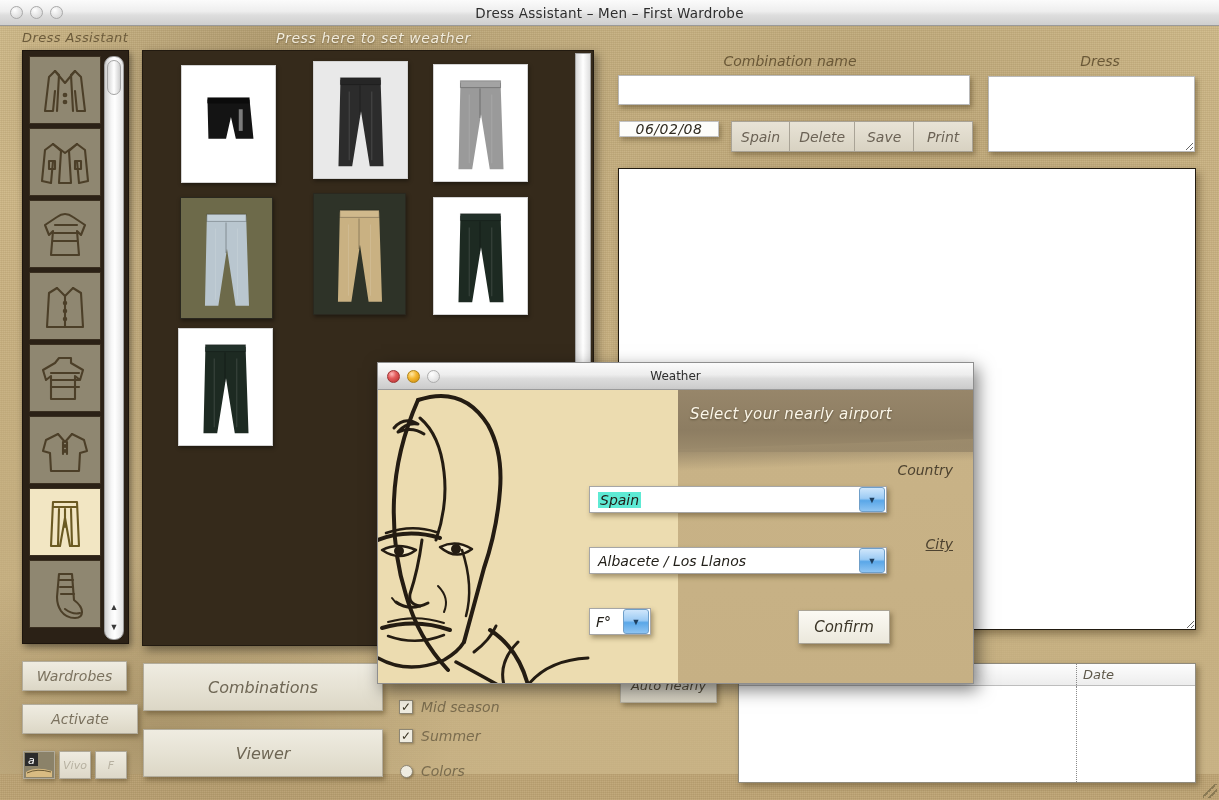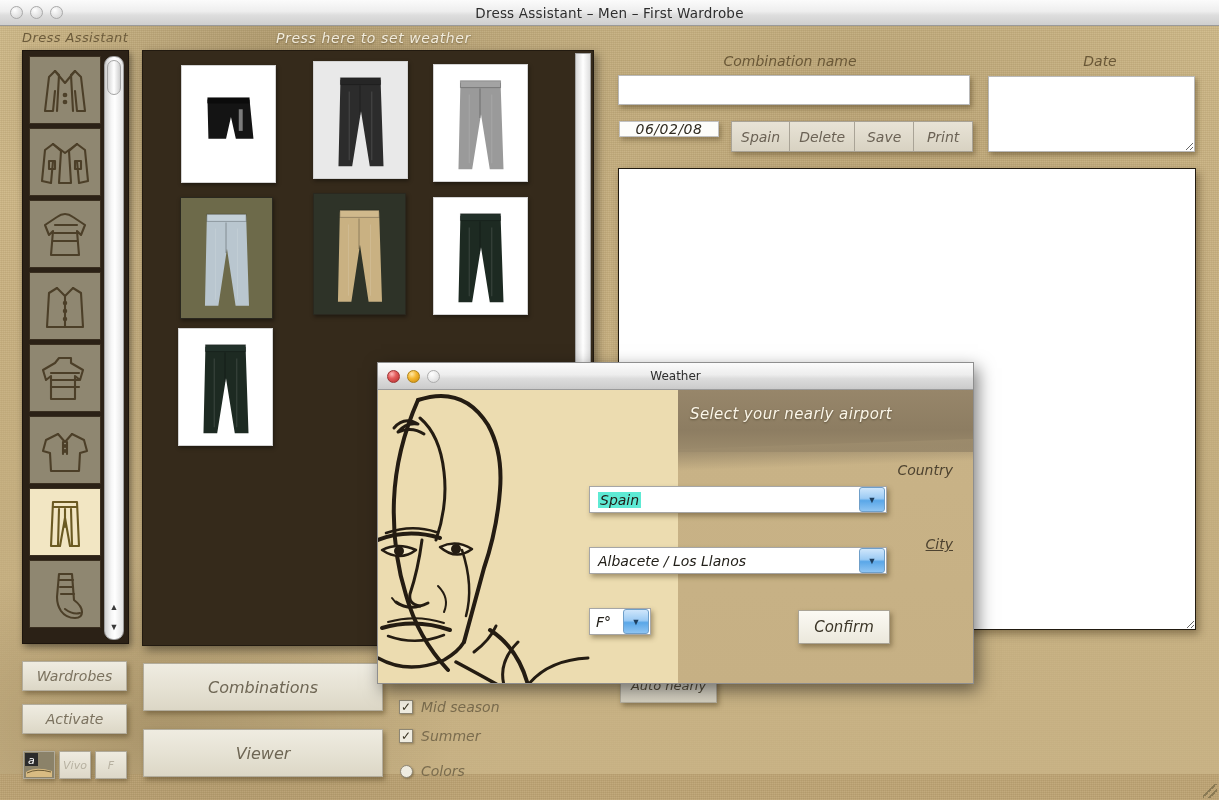--- a/index.html
+++ b/index.html
@@ -180,21 +180,21 @@
   .btn-paper{
     position:absolute;
     background:linear-gradient(to bottom,#efece1 0%,#e6e2d4 50%,#dcd7c6 100%);
     border:1px solid #b3ad9d;
     box-shadow:2px 3px 5px rgba(70,55,25,.45);
     display:flex; align-items:center; justify-content:center;
     font-family:"DejaVu Sans", sans-serif; font-style:italic;
     color:#7b725f;
   }
   .btn-wardrobes{ left:22px; top:661px; width:105px; height:30px; font-size:14px; }
-  .btn-activate{ left:22px; top:704px; width:105px; height:30px; font-size:14px; }
+  .btn-activate{ left:22px; top:704px; width:116px; height:30px; font-size:14px; }
   .btn-combinations{ left:143px; top:663px; width:240px; height:48px; font-size:16px; color:#6e6654; }
   .btn-viewer{ left:143px; top:729px; width:240px; height:48px; font-size:16px; color:#6e6654; }
   .mini-btn{
     position:absolute; width:32px; height:28px;
     border:1px solid #b0aa9a;
     background:linear-gradient(to bottom,#eeebe0,#ddd8c8);
     box-shadow:1px 2px 4px rgba(70,55,25,.45);
     display:flex; align-items:center; justify-content:center;
     font-family:"DejaVu Sans", sans-serif; font-style:italic;
     font-size:11px; color:#b7b1a1;
@@ -524,21 +524,21 @@
             <path d="M47 24 v30" stroke="rgba(0,0,0,.22)" stroke-width="1.4" fill="none"></path>
             <path d="M36 30 v70" stroke="rgba(255,255,255,.12)" stroke-width="1.2" fill="none"></path>
             <path d="M59 30 v70" stroke="rgba(255,255,255,.12)" stroke-width="1.2" fill="none"></path>
           </svg>
         </div>
       </div>
     <div class="grid-scroll"></div>
   </div>
 
   <div class="lbl-comb-name">Combination name</div>
-  <div class="lbl-notes">Date</div>
+  <div class="lbl-notes">Dress</div>
   <input class="input-comb-name" type="text" value="" style="">
   <textarea class="notes-box" style=""></textarea>
   <div class="date-field">06/02/08</div>
 
   <div class="btn-row">
     <div class="btn-flat">Spain</div>
     <div class="btn-flat">Delete</div>
     <div class="btn-flat">Save</div>
     <div class="btn-flat">Print</div>
   </div>
@@ -570,20 +570,30 @@
     <div class="chk-box">✓</div>
     <div class="chk-label">Summer</div>
   </div>
   <div class="chk-row chk-col">
     <div class="radio-box"></div>
     <div class="chk-label">Colors</div>
   </div>
 
   <div class="btn-autodress">Auto nearly</div>
 
+  <div class="table-box">
+    <div class="table-head">
+      <div class="th c1"></div>
+      <div class="th c2">Date</div>
+    </div>
+    <div class="table-body">
+      <div class="td c1"></div>
+      <div class="td c2"></div>
+    </div>
+  </div>
   <div class="resize-grip"></div>
 
   <div class="dialog">
     <div class="dlg-title">
       <div class="dlg-lights">
         <div class="light l-red"></div>
         <div class="light l-yel"></div>
         <div class="light l-gry"></div>
       </div>
       <div class="dlg-title-text">Weather</div>

